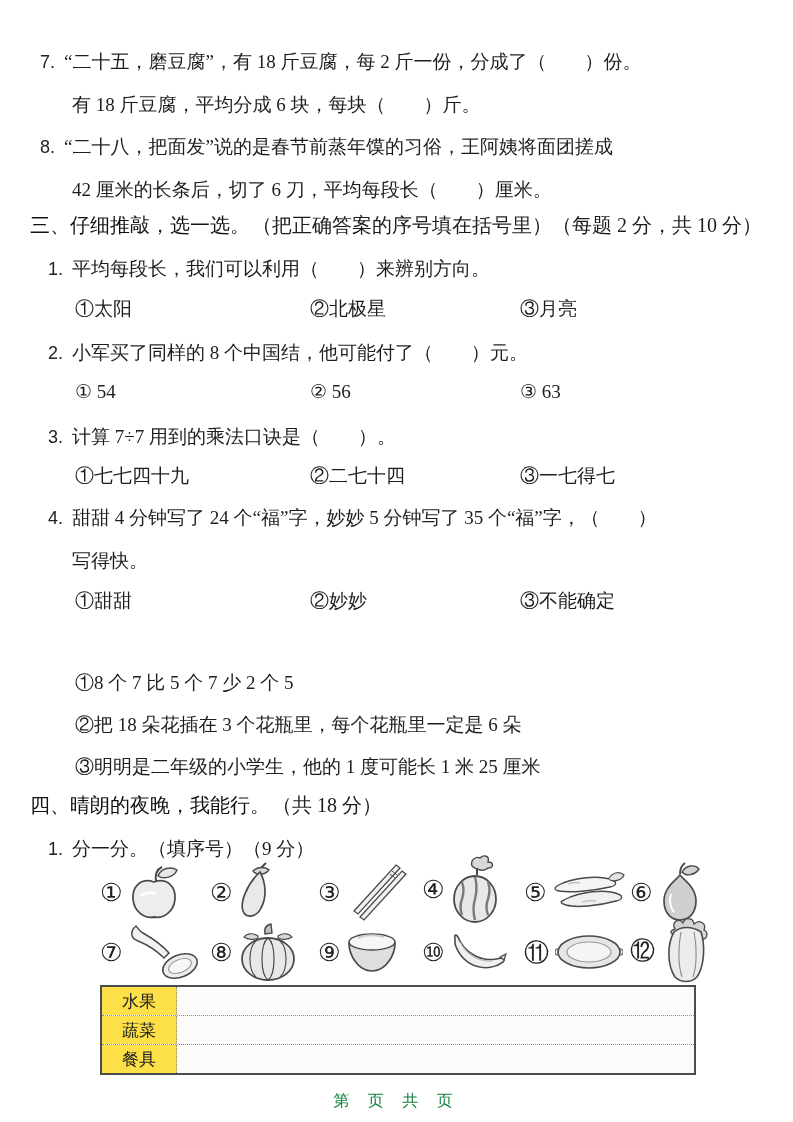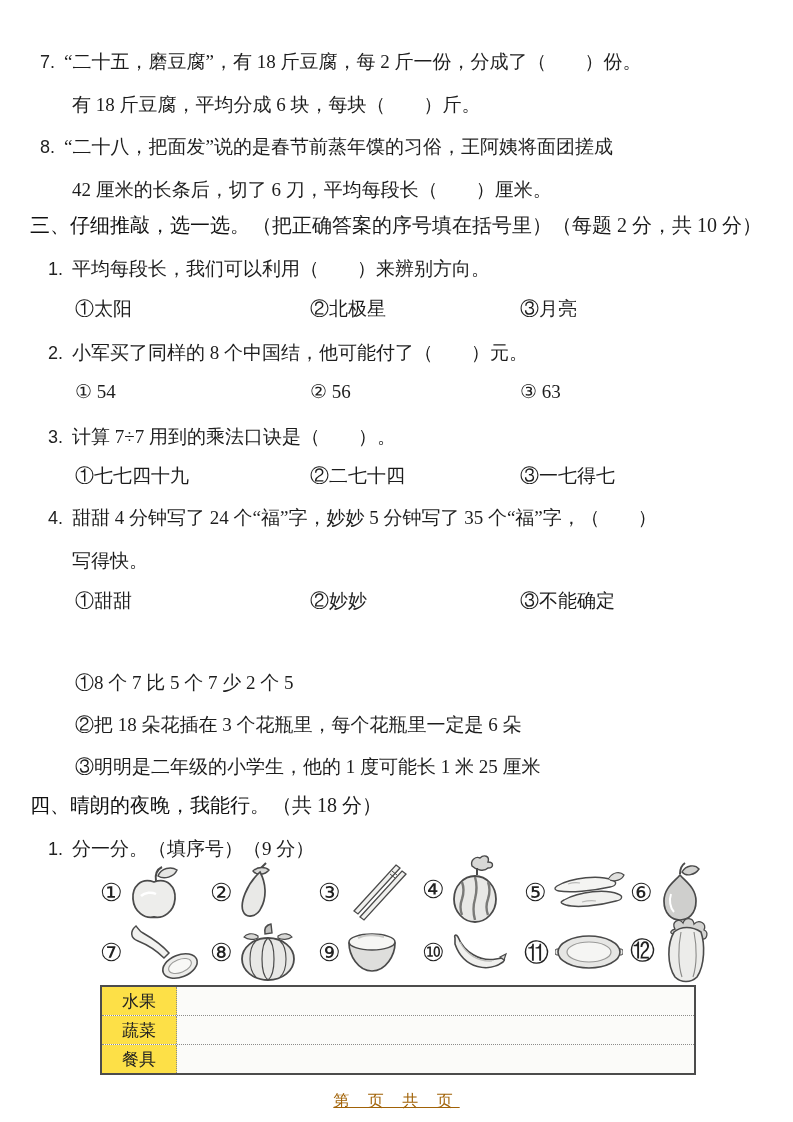--- a/index.html
+++ b/index.html
@@ -33,21 +33,21 @@
   .trow + .trow{border-top:1px dotted #8c8c8a;}
   .tlabel{
     width:74px;border-right:1px dotted #8c8c8a;background:#fde047;
     display:flex;align-items:center;justify-content:center;
     font-size:17px;color:#222;
   }
   .tblank{flex:1;background:#fbfbf9;}
   .footer{
     position:absolute;left:0;top:1091px;width:100%;text-align:center;
     font-family:"Liberation Sans","DejaVu Sans",sans-serif;
-    font-size:16px;letter-spacing:7px;color:#a16207;text-decoration:underline;
+    font-size:16px;letter-spacing:7px;color:#15803d;
   }
   svg{display:block;}
 </style>
 </head>
 <body>
 
 <div class="page">
 
   <div class="ln" style="left:40px;top:48px">
     <span class="qnum">7.</span><span>“二十五，磨豆腐”，有 18 斤豆腐，每 2 斤一份，分成了（　　）份。</span>

